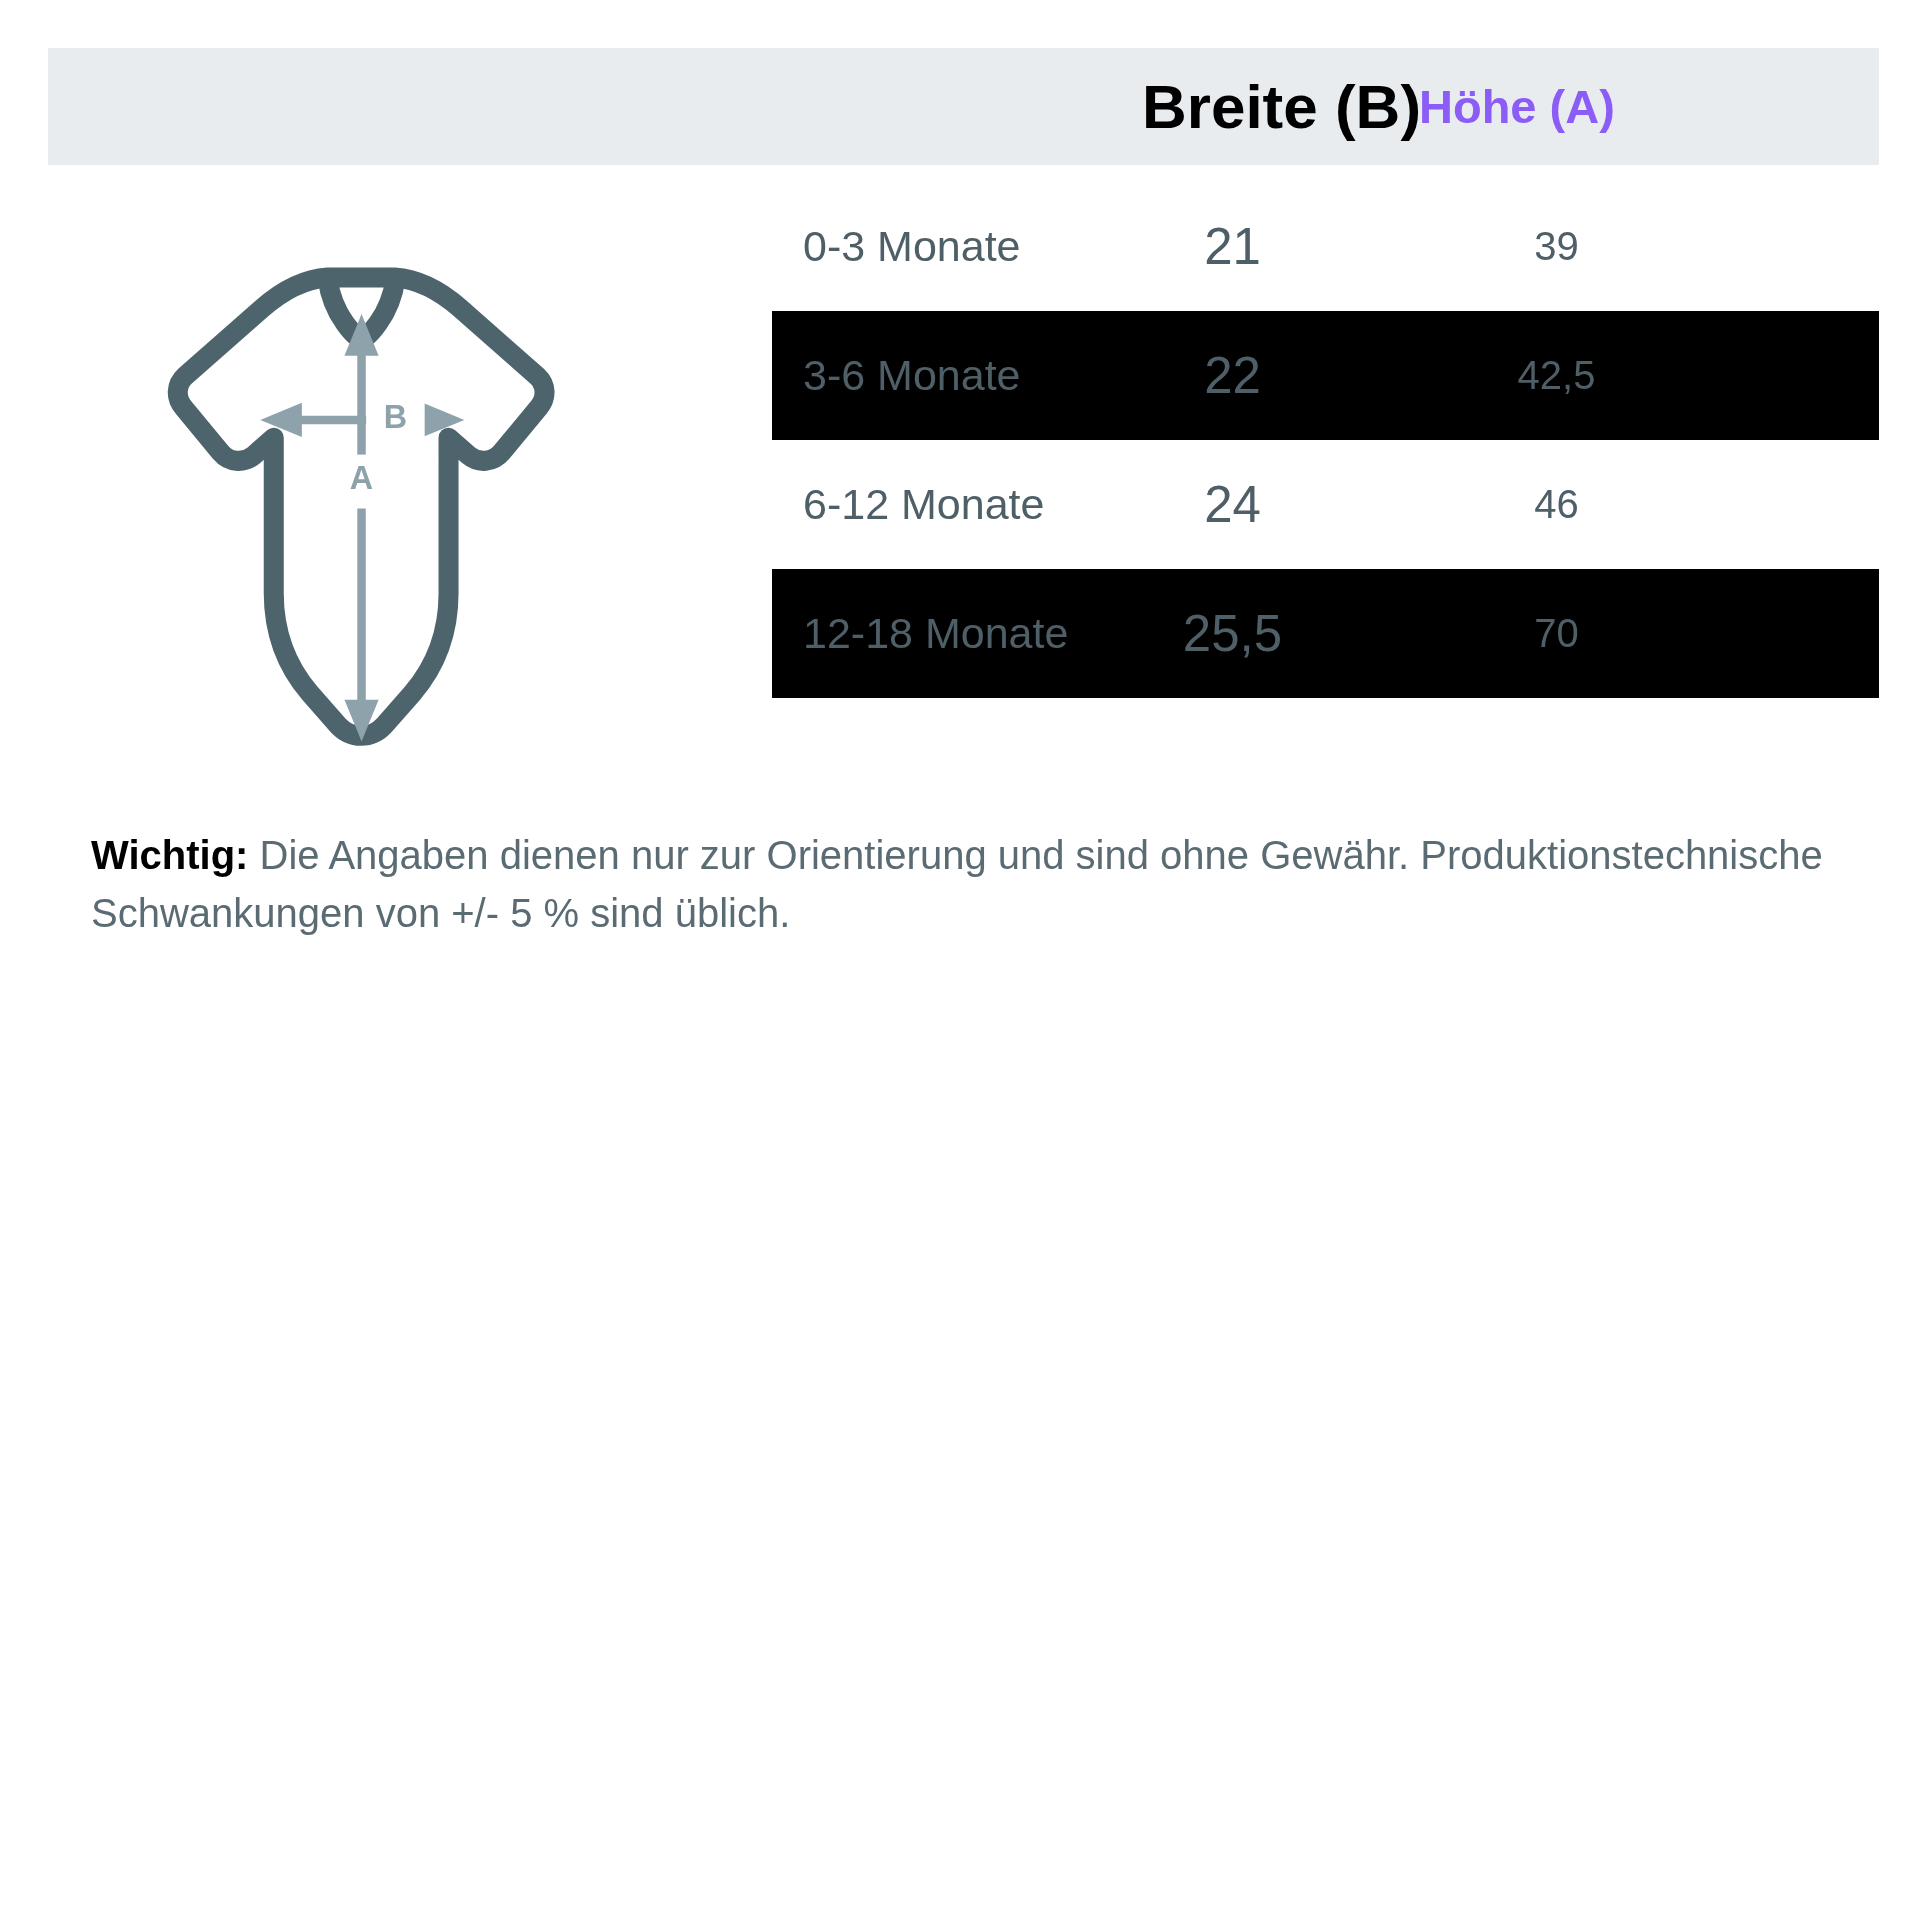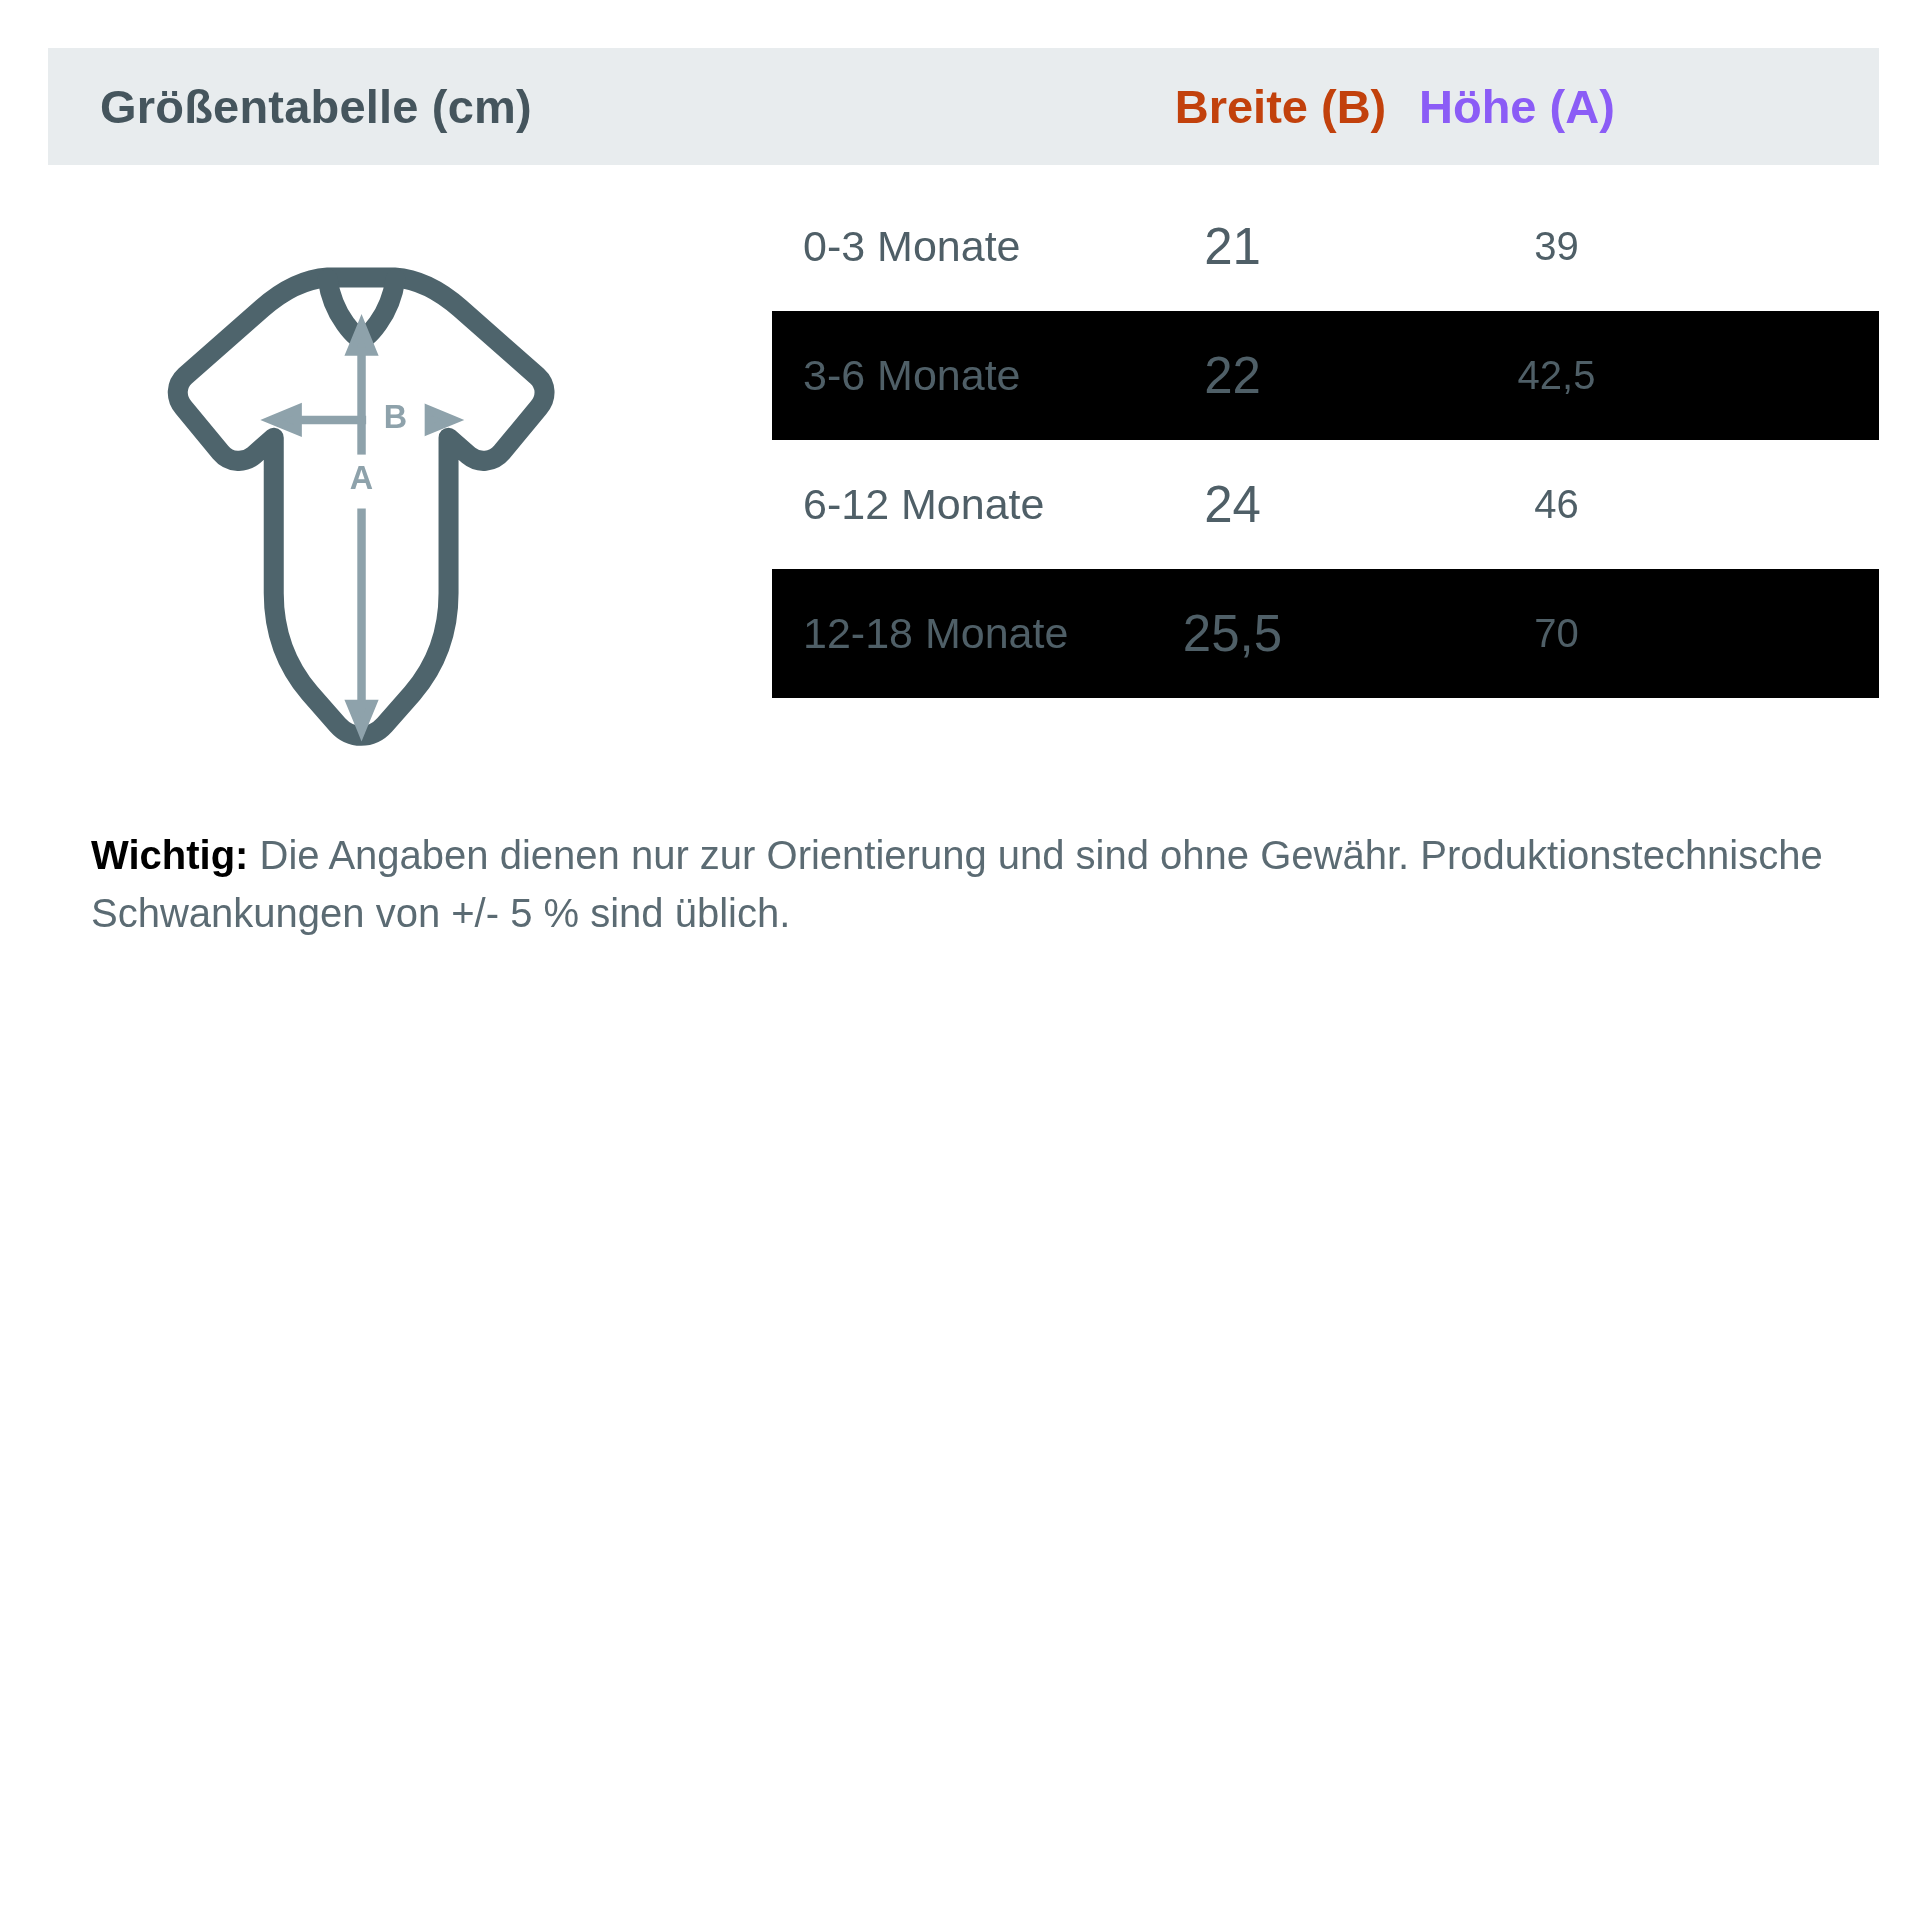--- a/index.html
+++ b/index.html
@@ -41,23 +41,23 @@
     font-weight: bold;
     color: #45555d;
     letter-spacing: 0.2px;
     white-space: nowrap;
   }
   .header-col-b {
     position: absolute;
     left: 1094px;
     width: 277px;
     text-align: center;
-    font-size: 47px;
-    font-weight: bold;
-    color: #c2410c;
+    font-size: 62px;
+    font-weight: bold;
+    color: #000000;
     white-space: nowrap;
   }
   .header-col-a {
     position: absolute;
     left: 1371px;
     width: 277px;
     text-align: left;
     font-size: 47px;
     font-weight: bold;
     color: #8b5cf6;
@@ -133,21 +133,20 @@
     color: #000000;
     font-weight: bold;
   }
 </style>
 </head>
 <body>
 
 <div class="page">
 
   <div class="header">
-    <div class="header-title">Größentabelle (cm)</div>
     <div class="header-col-b">Breite (B)</div>
     <div class="header-col-a">Höhe (A)</div>
   </div>
 
   <div class="illustration">
     <svg viewBox="0 0 700 720" xmlns="http://www.w3.org/2000/svg">
 
       <path d="M245,60
                C215,62 185,78 160,100
                L60,188

